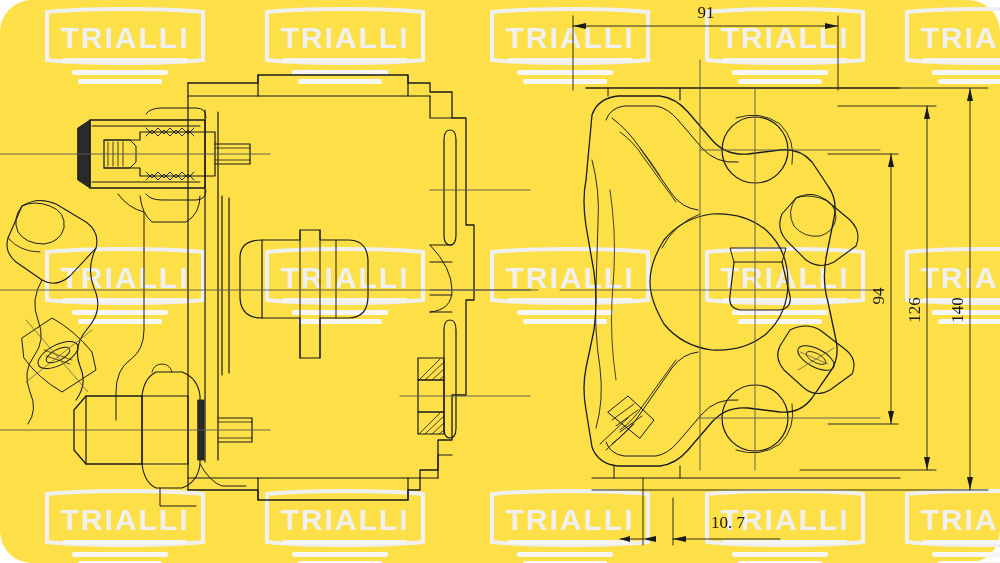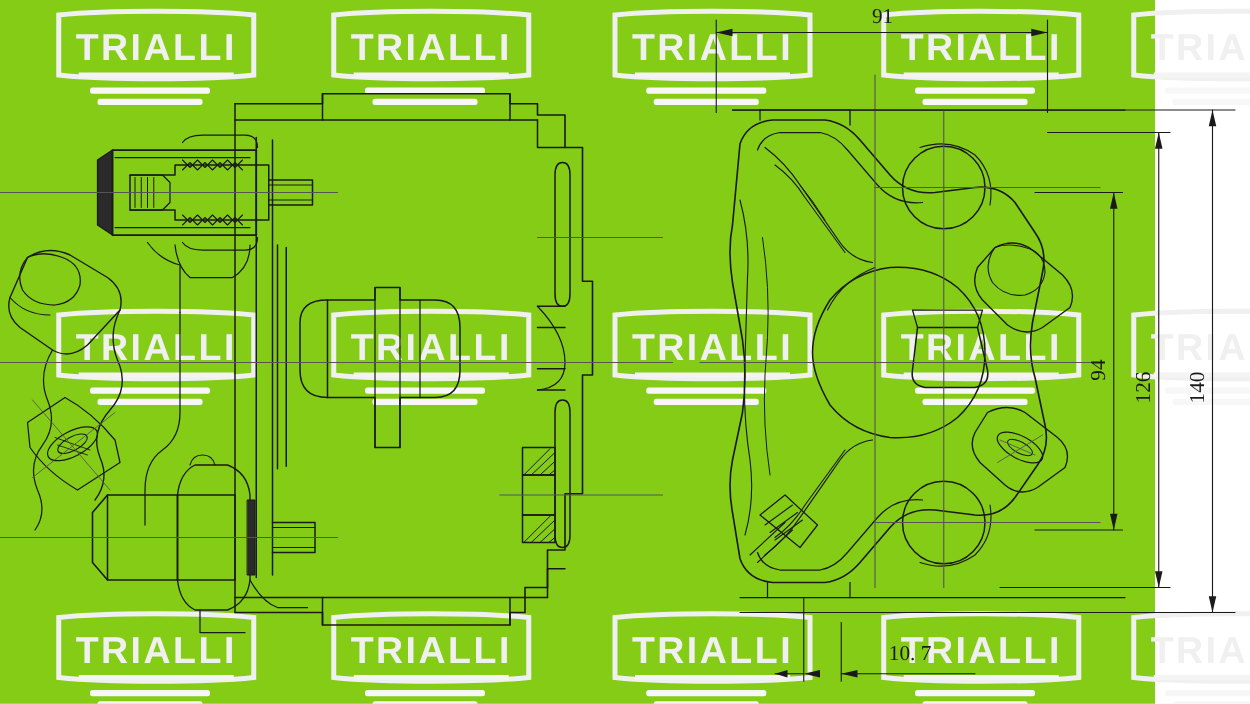--- a/index.html
+++ b/index.html
@@ -1,18 +1,18 @@
 <!DOCTYPE html>
 <html><head>
 <meta charset="utf-8">
 <style>
   html,body{margin:0;padding:0;background:#fff;}
   body{width:1000px;height:563px;overflow:hidden;
        font-family:"Liberation Serif",serif;}
-  #stage{position:relative;width:924px;height:563px;background:#84cc16;}
+  #stage{position:relative;width:1000px;height:563px;background:#fde047;border-radius:32px;}
   #stage svg{position:absolute;left:0;top:0;}
   .wm{position:absolute;pointer-events:none;user-select:none;}
   .wm svg{position:static;}
   .dimtext{font-family:"Liberation Serif",serif;font-size:17px;fill:#1a1a1a;}
   .dimtext-v{font-family:"Liberation Serif",serif;font-size:17px;fill:#1a1a1a;}
 </style>
 </head>
 <body>
 
 <div id="stage">

